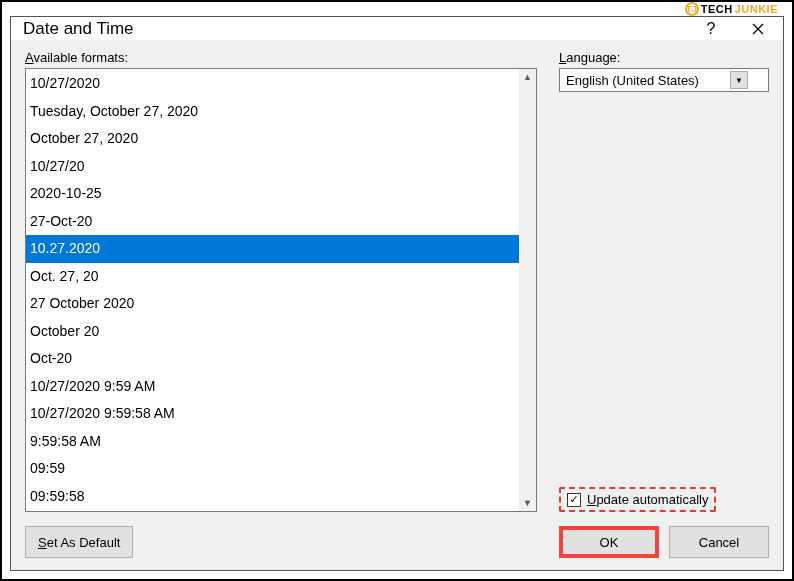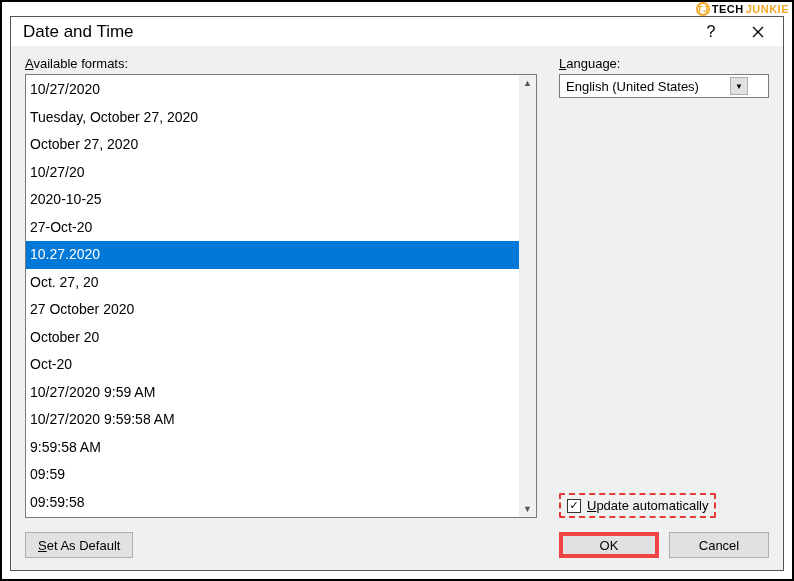--- a/index.html
+++ b/index.html
@@ -14,21 +14,21 @@
   .outer-frame {
     width: 794px;
     height: 581px;
     border: 2px solid #000;
     position: relative;
     background: #fff;
   }
   .watermark {
     position: absolute;
     top: 0;
-    right: 3px;
+    right: 14px;
     font-size: 11px;
     font-weight: bold;
     letter-spacing: 0.5px;
     color: #000;
     display: flex;
     align-items: center;
     gap: 2px;
   }
   .watermark .wm-icon {
     width: 14px;
@@ -181,21 +181,21 @@
   .update-label .ul { text-decoration: underline; }
   .button-row {
     display: flex;
     padding: 6px 14px 12px 14px;
     gap: 10px;
     background: #f0f0f0;
   }
   .button-row .spacer { flex: 1; }
   .btn {
     min-width: 100px;
-    height: 26px;
+    height: 32px;
     border: 1px solid #adadad;
     background: #e1e1e1;
     font-size: 13px;
     display: flex;
     align-items: center;
     justify-content: center;
     cursor: pointer;
     padding: 0 12px;
   }
   .btn.default {

